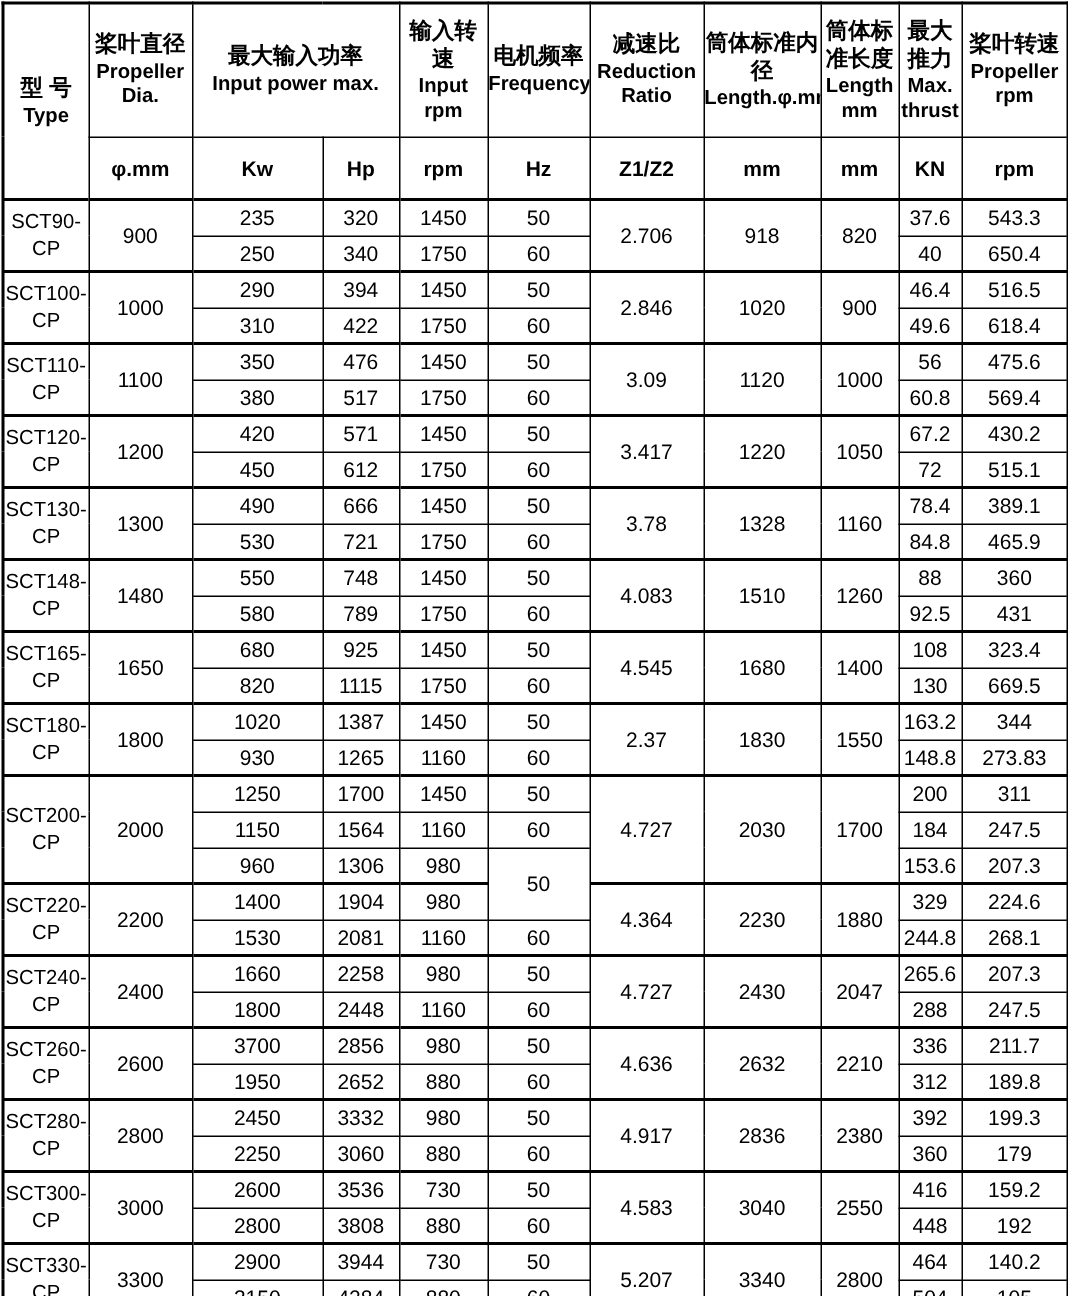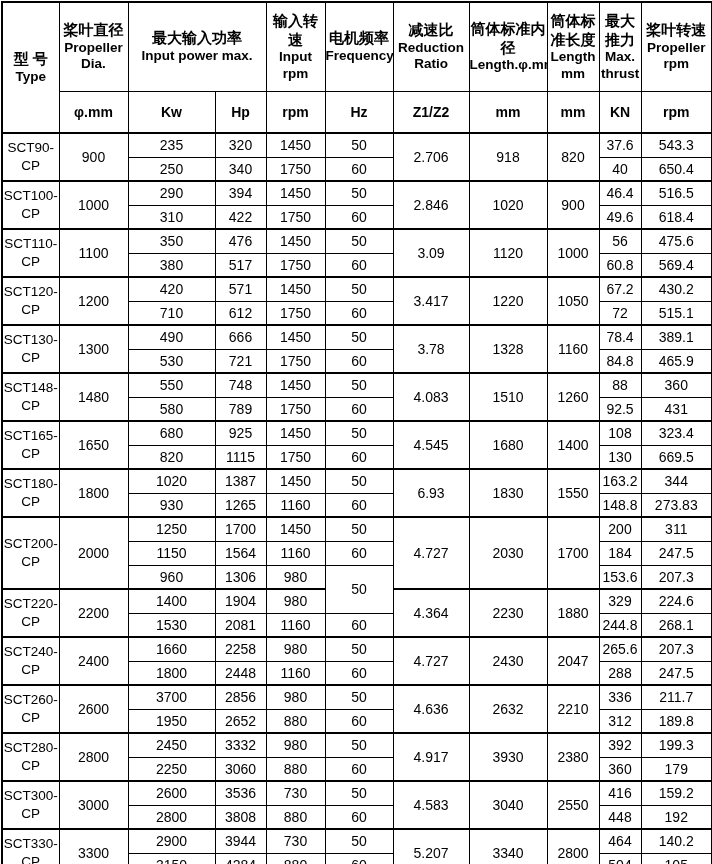--- a/index.html
+++ b/index.html
@@ -204,21 +204,21 @@
           <td>571</td>
           <td>1450</td>
           <td>50</td>
           <td rowspan="2">3.417</td>
           <td rowspan="2">1220</td>
           <td rowspan="2">1050</td>
           <td>67.2</td>
           <td>430.2</td>
         </tr>
         <tr>
-          <td>710</td>
+          <td>450</td>
           <td>612</td>
           <td>1750</td>
           <td>60</td>
           <td>72</td>
           <td>515.1</td>
         </tr>
         <tr class="gs">
           <td rowspan="2" class="model">SCT130-CP</td>
           <td rowspan="2">1300</td>
           <td>490</td>
@@ -281,21 +281,21 @@
           <td>130</td>
           <td>669.5</td>
         </tr>
         <tr class="gs">
           <td rowspan="2" class="model">SCT180-CP</td>
           <td rowspan="2">1800</td>
           <td>1020</td>
           <td>1387</td>
           <td>1450</td>
           <td>50</td>
-          <td rowspan="2">6.93</td>
+          <td rowspan="2">2.37</td>
           <td rowspan="2">1830</td>
           <td rowspan="2">1550</td>
           <td>163.2</td>
           <td>344</td>
         </tr>
         <tr>
           <td>930</td>
           <td>1265</td>
           <td>1160</td>
           <td>60</td>
@@ -394,21 +394,21 @@
           <td>189.8</td>
         </tr>
         <tr class="gs">
           <td rowspan="2" class="model">SCT280-CP</td>
           <td rowspan="2">2800</td>
           <td>2450</td>
           <td>3332</td>
           <td>980</td>
           <td>50</td>
           <td rowspan="2">4.917</td>
-          <td rowspan="2">3930</td>
+          <td rowspan="2">2836</td>
           <td rowspan="2">2380</td>
           <td>392</td>
           <td>199.3</td>
         </tr>
         <tr>
           <td>2250</td>
           <td>3060</td>
           <td>880</td>
           <td>60</td>
           <td>360</td>

